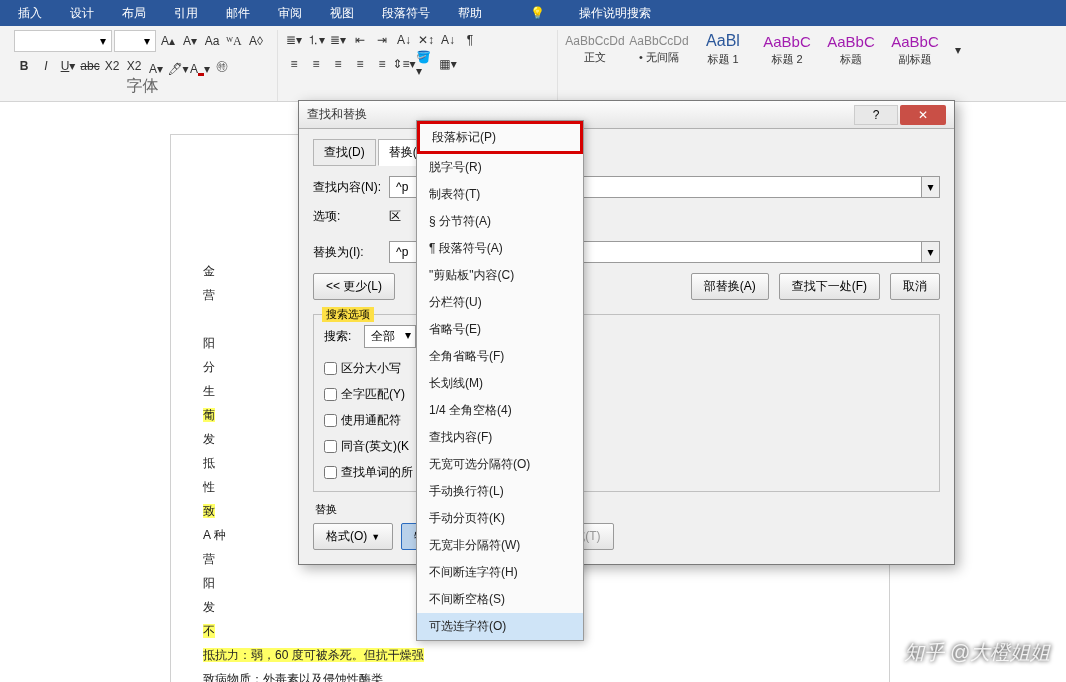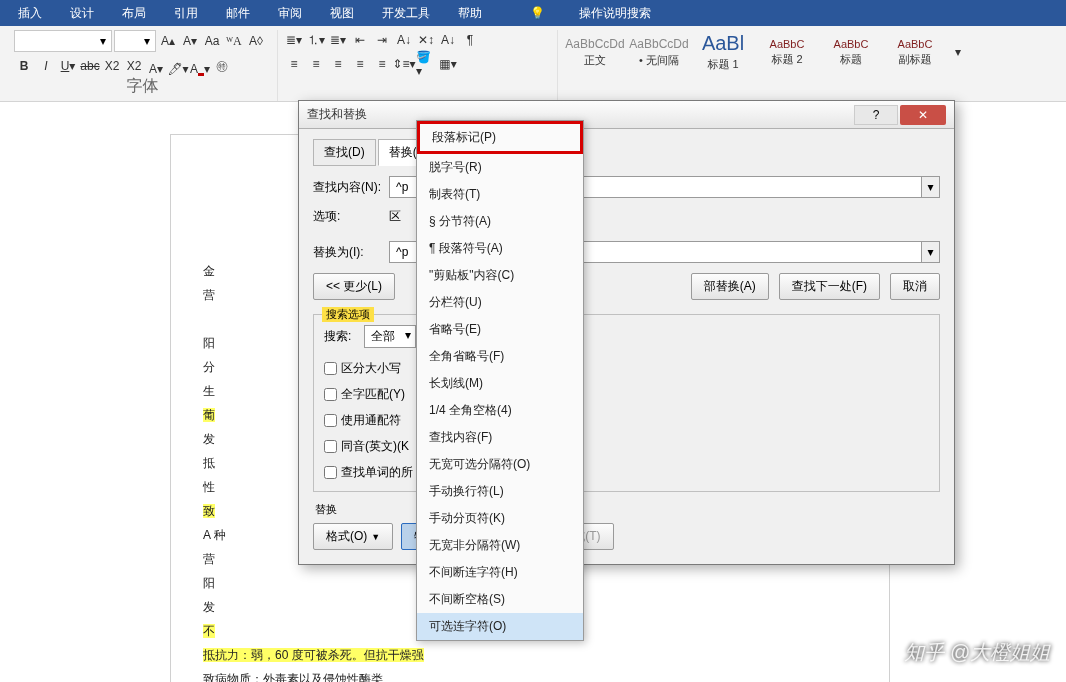--- a/index.html
+++ b/index.html
@@ -13,22 +13,22 @@
 .group-ctrl{display:flex;gap:2px;align-items:center}
 .group-label{text-align:center;color:#666;font-size:16px;margin-top:auto;padding-bottom:4px}
 .fontbox{display:flex;align-items:center;border:1px solid #c8c8c8;background:#fff;height:22px}
 .fontbox input{border:none;outline:none;width:80px;padding:0 4px;font-size:12px}
 .fontbox .dd{width:16px;text-align:center;cursor:pointer}
 .ico{width:20px;height:20px;display:inline-flex;align-items:center;justify-content:center;cursor:pointer;color:#333}
 .clr{display:inline-flex;align-items:flex-end}
 .clr .bar{width:14px;height:3px}
 .style-item{width:62px;text-align:center;cursor:pointer;padding:2px 0}
 .style-item .prev{font-size:12px;color:#888}
-.style-item.big .prev{font-size:20px;color:#2b579a}
-.style-item.mid .prev{font-size:11px;color:#7f1d1d}
+.style-item.big .prev{font-size:16px;color:#2b579a}
+.style-item.mid .prev{font-size:15px;color:#a21caf}
 .style-item .lbl{font-size:11px;color:#333;margin-top:2px}
 .doc{position:absolute;top:134px;left:170px;width:720px;background:#fff;border:1px solid #d0d0d0;padding:24px 32px;line-height:24px;color:#222}
 .hl{background:#ffff66}
 .dlg{position:absolute;left:298px;top:100px;width:657px;background:#f0f0f0;border:1px solid #7a7a7a;box-shadow:4px 4px 12px rgba(0,0,0,.3)}
 .dlg-title{height:28px;background:linear-gradient(#fdfdfd,#e6e6e6);display:flex;align-items:center;padding:0 8px;border-bottom:1px solid #b0b0b0}
 .dlg-title .t{flex:1;color:#333}
 .dlg-title .wbtn{width:44px;height:20px;display:flex;align-items:center;justify-content:center;margin-left:2px;cursor:pointer}
 .dlg-title .help{background:#e8e8e8;border:1px solid #ccc}
 .dlg-title .close{background:#c94f46;color:#fff;width:46px;border-radius:2px}
 .dlg-body{padding:10px 14px 14px 14px}
@@ -65,21 +65,21 @@
 <body>
 
 <div class="ribbon-tabs">
   <span>插入</span>
   <span>设计</span>
   <span>布局</span>
   <span>引用</span>
   <span>邮件</span>
   <span>审阅</span>
   <span>视图</span>
-  <span>开发工具</span>
+  <span>段落符号</span>
   <span>帮助</span>
   <span class="search">
       <span class="bulb">💡</span>
       <span>操作说明搜索</span>
     </span>
 </div>
 
 <div class="ribbon-row">
   <div class="group" style="min-width:270px">
     <div class="group-ctrl" style="margin-bottom:4px">

